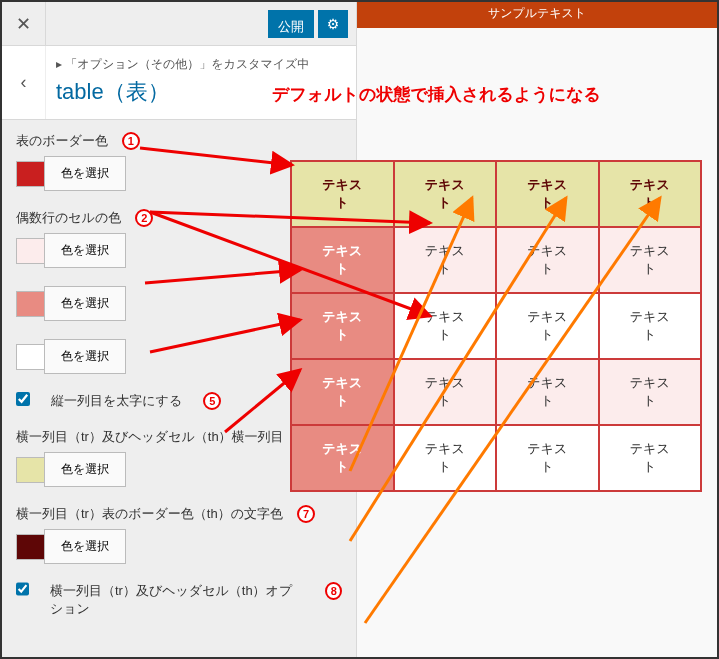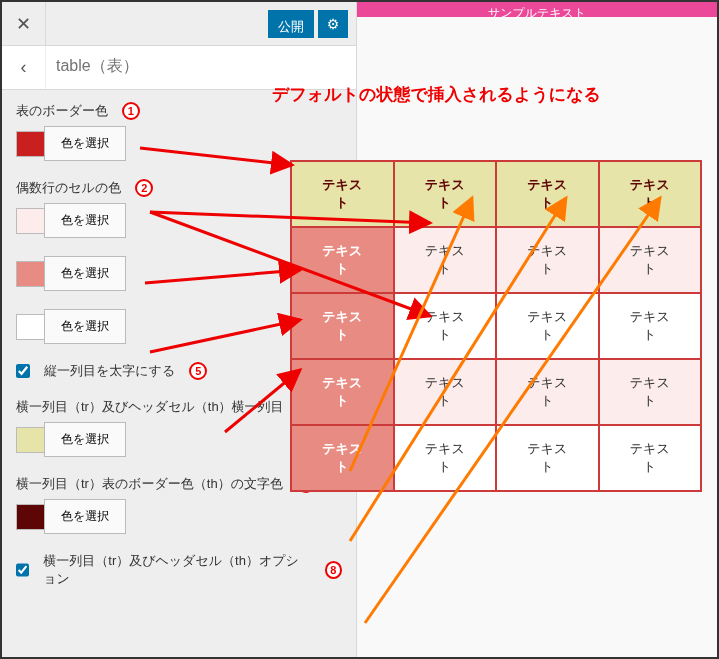--- a/index.html
+++ b/index.html
@@ -12,37 +12,37 @@
   .sb-top { display: flex; align-items: center; height: 44px; background: #eee; border-bottom: 1px solid #d8d8d8; }
   .sb-close { width: 44px; height: 44px; display: flex; align-items: center; justify-content: center; font-size: 18px; color: #555; cursor: pointer; border-right: 1px solid #d8d8d8; }
   .sb-top-spacer { flex: 1; }
   .sb-publish { background: #0073aa; color: #fff; border: none; height: 28px; padding: 8px 10px; font-size: 13px; cursor: pointer; margin-right: 4px; }
   .sb-gear { background: #0073aa; color: #fff; border: none; width: 30px; height: 28px; font-size: 14px; display: inline-flex; align-items: center; justify-content: center; cursor: pointer; margin-right: 8px; }
 
   .sb-head { display: flex; align-items: flex-start; background: #fff; border-bottom: 1px solid #d8d8d8; }
   .sb-back { width: 44px; display: flex; align-items: center; justify-content: center; font-size: 18px; color: #555; cursor: pointer; align-self: stretch; border-right: 1px solid #eee; }
   .sb-head-text { padding: 10px 10px 12px 10px; flex: 1; }
   .sb-breadcrumb { font-size: 12px; color: #555; margin-bottom: 4px; }
-  .sb-title { font-size: 16px; color: #737373; font-weight: normal; }
+  .sb-title { font-size: 22px; color: #0369a1; font-weight: normal; }
 
   .sb-body { padding: 12px 14px; overflow-y: auto; flex: 1; }
   .opt { margin-bottom: 18px; }
   .opt-label { font-size: 13px; color: #333; margin-bottom: 6px; display: flex; align-items: center; gap: 12px; }
   .opt-label .num { margin-left: 2px; }
   .opt-row { display: flex; align-items: center; gap: 0; }
   .swatch { width: 28px; height: 26px; border: 1px solid #bbb; border-right: none; display: inline-block; }
   .pick-btn { height: 35px; border: 1px solid #bbb; background: #fafafa; font-size: 12px; padding: 0 16px; cursor: pointer; }
-  .opt-check { display: flex; align-items: center; gap: 14px; font-size: 13px; color: #333; margin-bottom: 18px; }
+  .opt-check { display: flex; align-items: flex-start; gap: 21px; font-size: 13px; color: #333; margin-bottom: 18px; }
   .opt-check input { width: 14px; height: 14px; accent-color: #0073aa; }
 
   .num { display: inline-flex; align-items: center; justify-content: center; width: 18px; height: 18px; border: 2px solid #e00; border-radius: 50%; color: #e00; font-size: 11px; font-weight: bold; background: #fff; }
 
   
   .preview { flex: 1; background: #f9f9f9; position: relative; }
-  .pv-header { background: #ec4899; color: #fff; text-align: center; height: 15px; line-height: 22px; font-size: 12px; }
+  .pv-header { background: #c2410c; color: #fff; text-align: center; height: 26px; line-height: 22px; font-size: 12px; }
 
   .anno { position: absolute; color: #e00; font-weight: bold; font-size: 17px; left: 272px; top: 82px; line-height: 1.5; width: 440px; }
 
   .sample-table { border-collapse: collapse; position: absolute; left: 290px; top: 160px; width: 412px; background: #fff; }
   .sample-table th, .sample-table td { border: 2px solid #cc3a3a; text-align: center; padding: 14px 24px; font-size: 13px; }
   .sample-table th { background: #e6e4a8; color: #5e0606; font-weight: bold; }
   .sample-table td.firstcol { background: #e88b82; color: #fff; font-weight: bold; }
   .sample-table tr.even td:not(.firstcol) { background: #fcecec; }
   .sample-table tr.odd td:not(.firstcol) { background: #fff; }
 
@@ -64,20 +64,21 @@
       <button class="sb-gear">
         <span>⚙</span>
       </button>
     </div>
 
     <div class="sb-head">
       <div class="sb-back">
         <span>‹</span>
       </div>
       <div class="sb-head-text">
+        <div class="sb-breadcrumb">▸ 「オプション（その他）」をカスタマイズ中</div>
         <div class="sb-title">table（表）</div>
       </div>
     </div>
 
     <div class="sb-body">
 
       <div class="opt">
         <div class="opt-label">
           <span>表のボーダー色</span>
           <span class="num">1</span>

